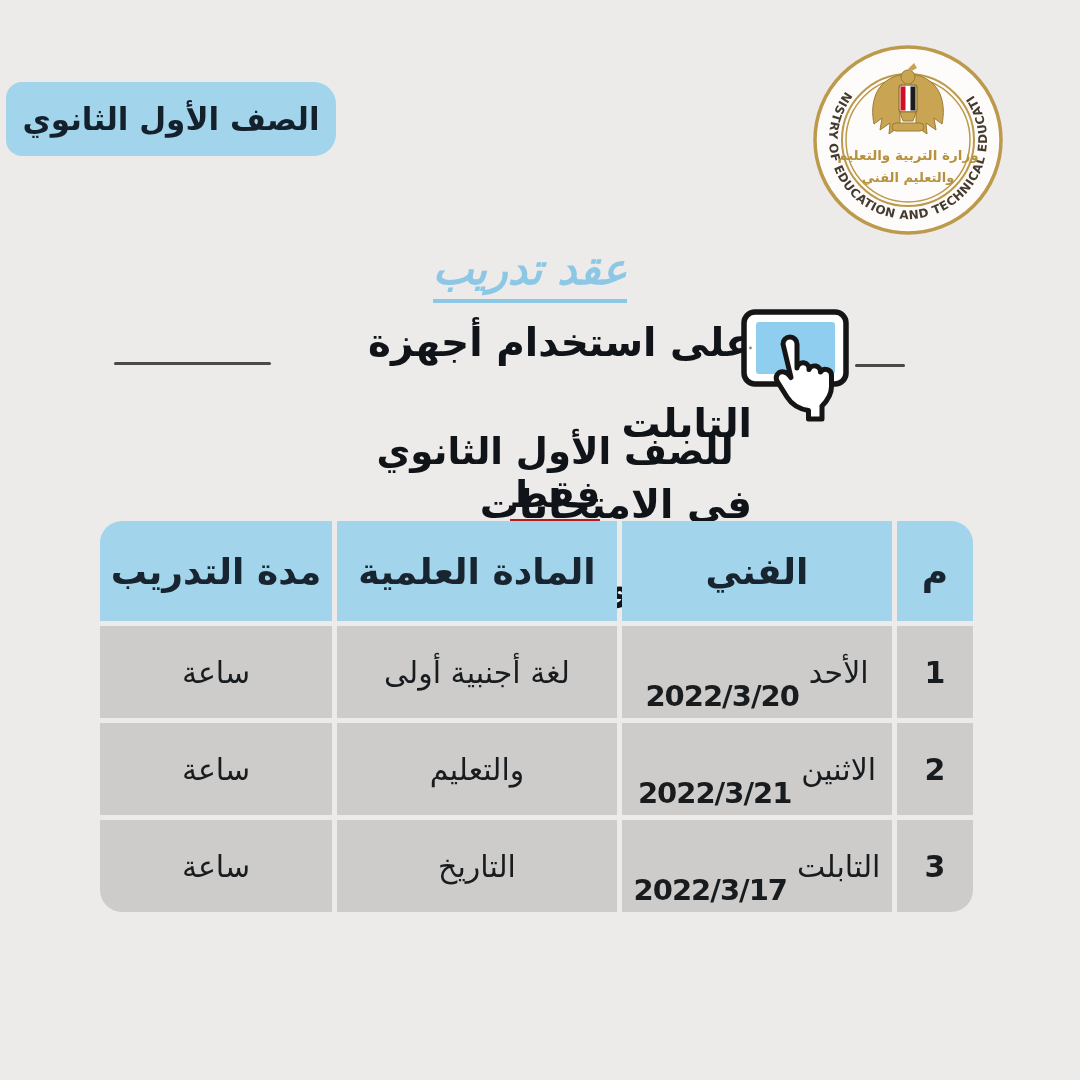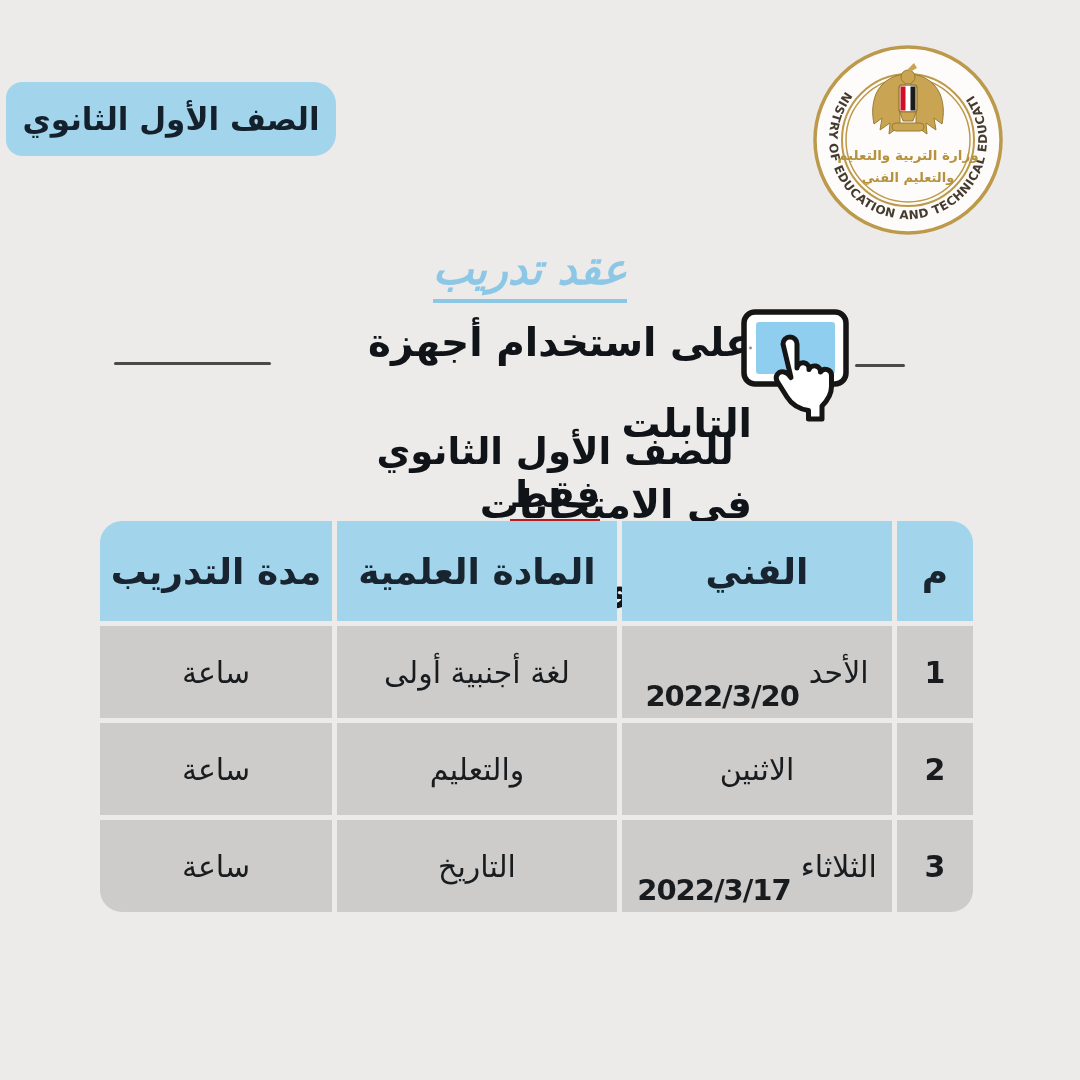--- a/index.html
+++ b/index.html
@@ -145,29 +145,30 @@
     <div class="cell">لغة أجنبية أولى</div>
     <div class="cell">ساعة</div>
   </div>
 
   <div class="trow">
     <div class="cell">
         <span class="num">2</span>
       </div>
     <div class="cell">
       <span>الاثنين</span>
+      <span class="date">2022/3/21</span>
     </div>
     <div class="cell">والتعليم</div>
     <div class="cell">ساعة</div>
   </div>
 
   <div class="trow">
     <div class="cell">
         <span class="num">3</span>
       </div>
     <div class="cell">
-      <span>الثلاثاء</span>
+      <span>التابلت</span>
       <span class="date">2022/3/17</span>
     </div>
     <div class="cell">التاريخ</div>
     <div class="cell">ساعة</div>
   </div>
 </div>
 
 </body></html>

